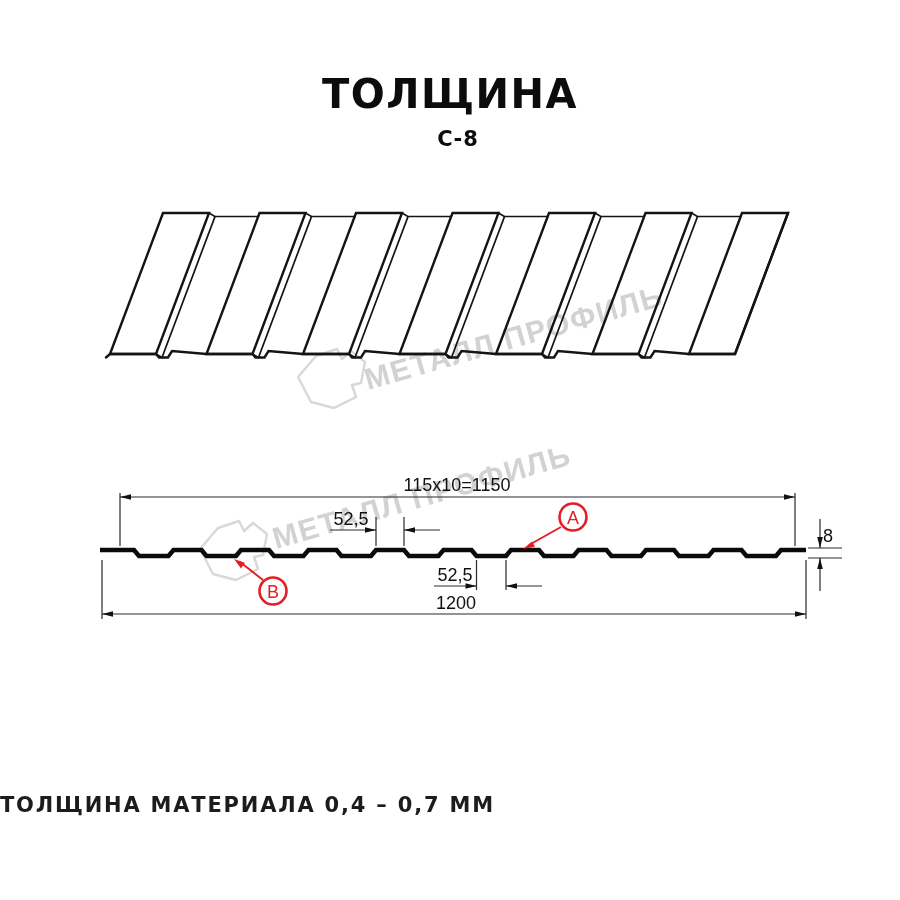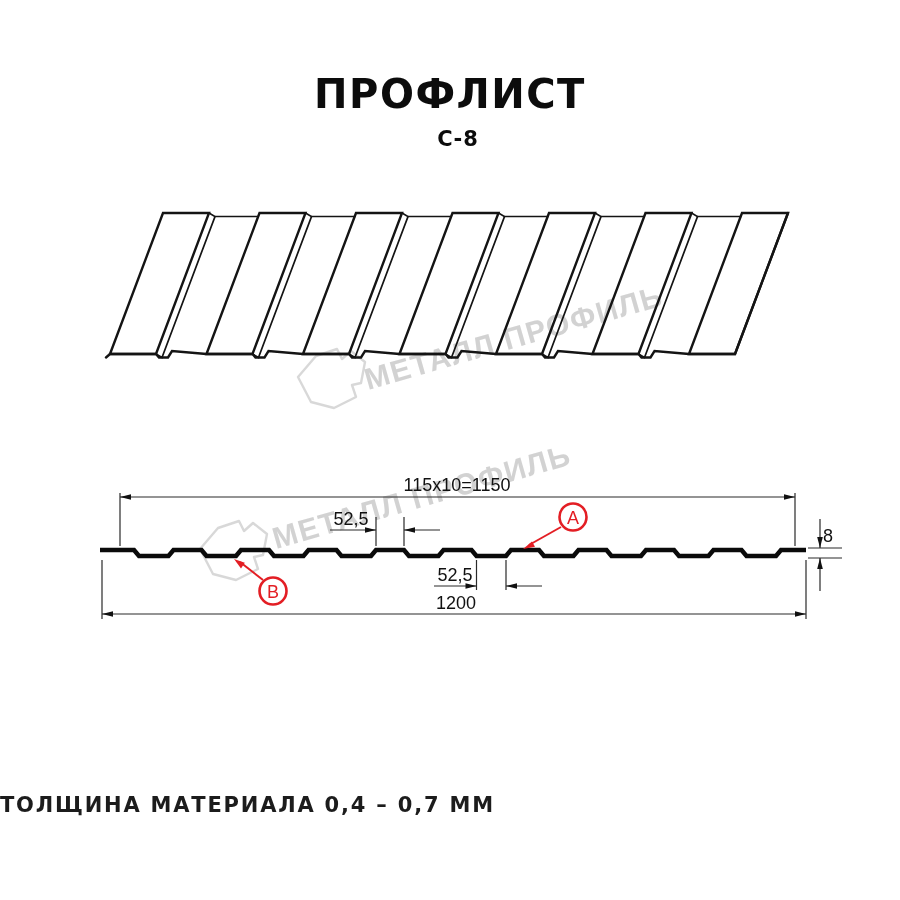--- a/index.html
+++ b/index.html
@@ -21,21 +21,21 @@
   .wmlogo{fill:none;stroke:#d4d4d4;stroke-width:2.4;stroke-linejoin:round;opacity:.9;}
   .red-stroke{stroke:#e31e24;fill:none;}
   .red-fill{fill:#e31e24;stroke:none;}
   .callout-letter{font-family:"Liberation Sans",sans-serif;font-size:18px;fill:#e31e24;}
 </style>
 </head>
 <body>
 
 <div class="page">
 
-  <div class="page-title">ПРОФЛИСТ</div>
+  <div class="page-title">ТОЛЩИНА</div>
   <div class="profile-code">С-8</div>
 
   <svg class="drawing" width="900" height="900" viewBox="0 0 900 900" xmlns="http://www.w3.org/2000/svg">
 
     <g>
       <path class="wmlogo" d="M298 377 L316 356 L337 349 L342 359 L351 351 L365 362 L361 383 L352 385 L356 397 L334 408 L311 402 Z"></path>
       <text class="wmtext" transform="translate(368 390) rotate(-16)">МЕТАЛЛ ПРОФИЛЬ</text>
     </g>
     <g>
       <path class="wmlogo" d="M200 549 L218 528 L239 521 L244 531 L253 523 L267 534 L263 555 L254 557 L258 569 L236 580 L213 574 Z"></path>

